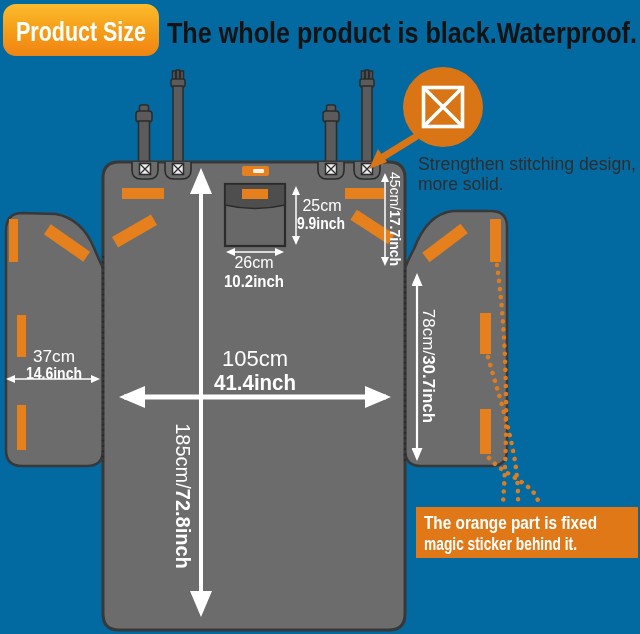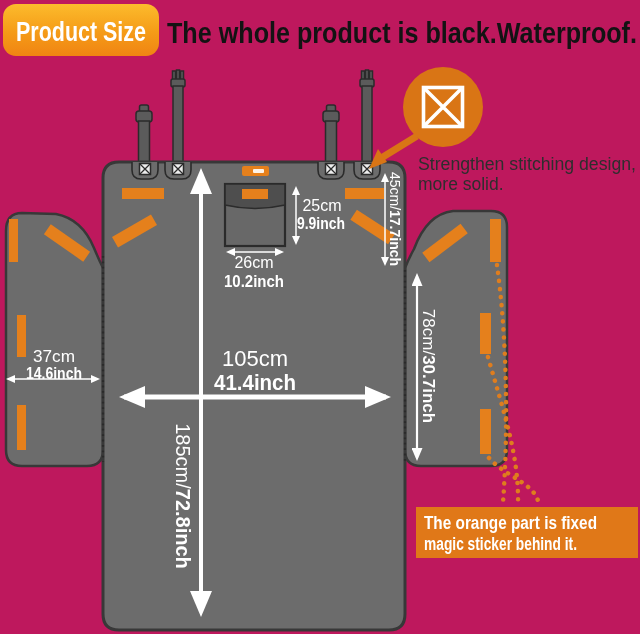--- a/index.html
+++ b/index.html
@@ -1,16 +1,16 @@
 <!DOCTYPE html>
 <html><head>
 <meta charset="utf-8">
 <style>
   html,body{margin:0;padding:0;background:#fff;}
-  .stage{position:relative;width:640px;height:634px;background:#be185d;overflow:hidden;}
+  .stage{position:relative;width:640px;height:634px;background:#0369a1;overflow:hidden;}
   svg{display:block;}
   svg text{font-family:"Liberation Sans","DejaVu Sans",sans-serif;}
   .tw{fill:#ffffff;}
   .tb{font-weight:bold;}
   .tdark{fill:#2e2e2e;}
 </style>
 </head>
 <body>
 
 <div class="stage">

